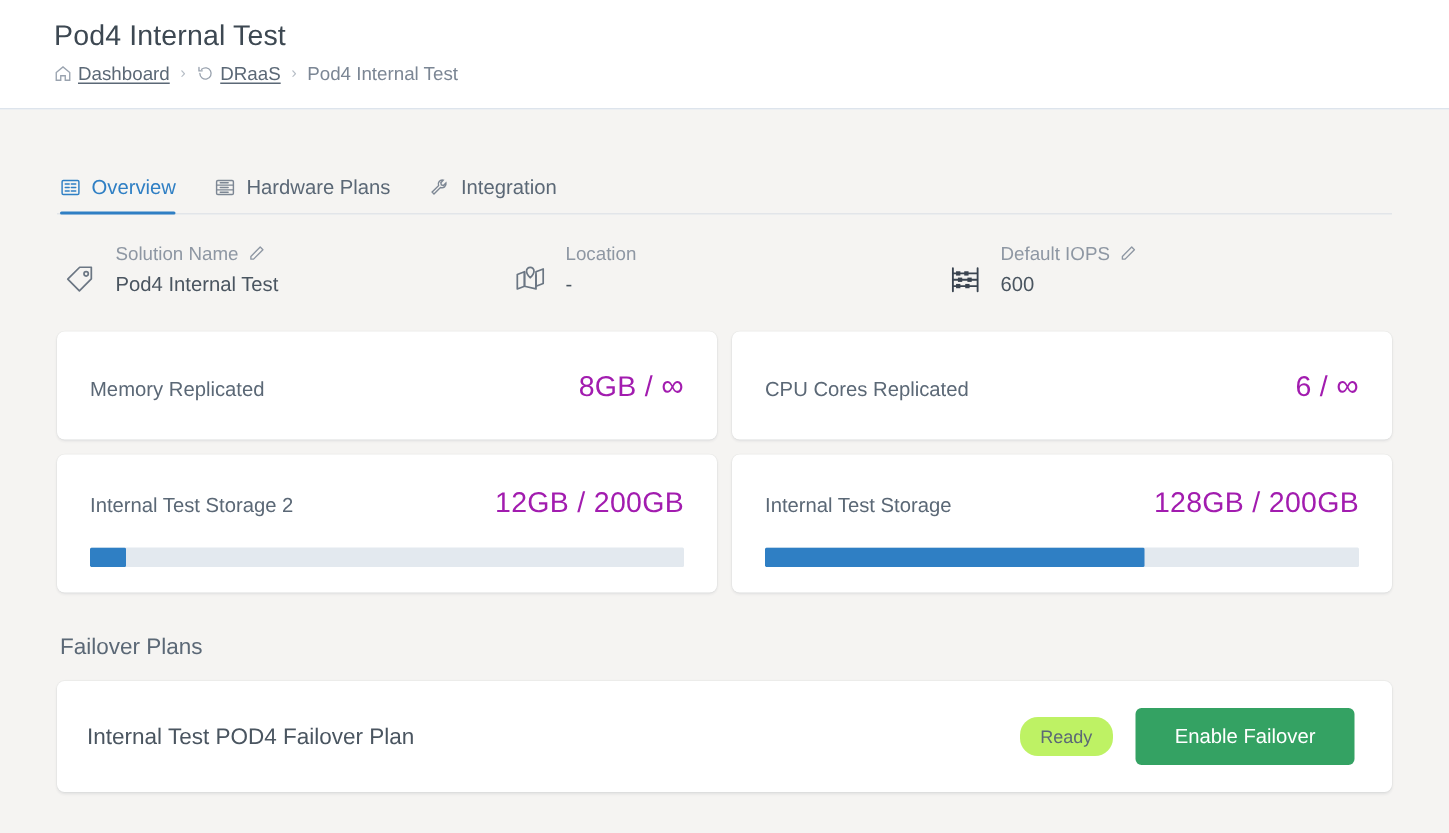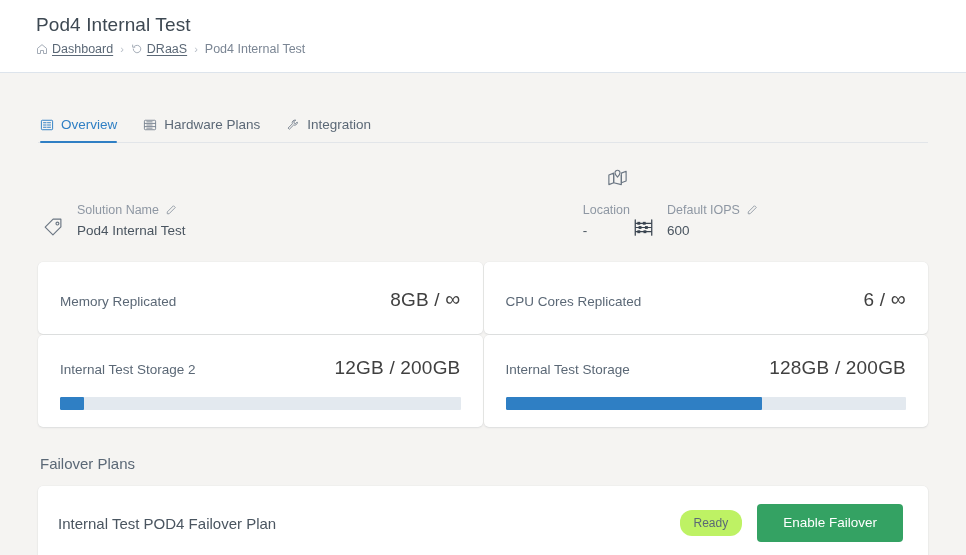--- a/index.html
+++ b/index.html
@@ -112,21 +112,21 @@
   
   .info-row {
     display: flex;
     margin-top: 18px;
     padding-left: 2px;
   }
 
   .info-item { display: flex; gap: 11px; align-items: flex-end; }
 
   .info-item.sol  { width: 300px; }
-  .info-item.loc  { width: 290px; flex-direction: column; }
+  .info-item.loc  { width: 290px; }
 
   .info-icon {
     width: 26px;
     height: 26px;
     flex: none;
     display: flex;
     align-items: center;
     justify-content: center;
     margin-top: 4px;
   }
@@ -146,21 +146,21 @@
     margin-top: 4px;
     line-height: 18px;
   }
 
   .pencil { cursor: pointer; }
 
   
   .grid {
     display: grid;
     grid-template-columns: 1fr 1fr;
-    gap: 1px;
+    gap: 10px;
     margin-top: 22px;
   }
 
   .card {
     background: #ffffff;
     border-radius: 5px;
     box-shadow: 0 1px 2px rgba(40,50,65,0.10), 0 0 0 0.5px rgba(40,50,65,0.035);
     padding: 22px 22px 20px 22px;
   }
 
@@ -174,21 +174,21 @@
     width: 100%;
   }
 
   .card-label {
     font-size: 13.5px;
     color: #5b6876;
   }
 
   .card-value {
     font-size: 19px;
-    color: #404040;
+    color: #a21caf;
     font-weight: 400;
     letter-spacing: 0.2px;
     white-space: nowrap;
   }
 
   .infinity { font-size: 21px; line-height: 1; }
 
   .progress-track {
     margin-top: 18px;
     height: 13px;

